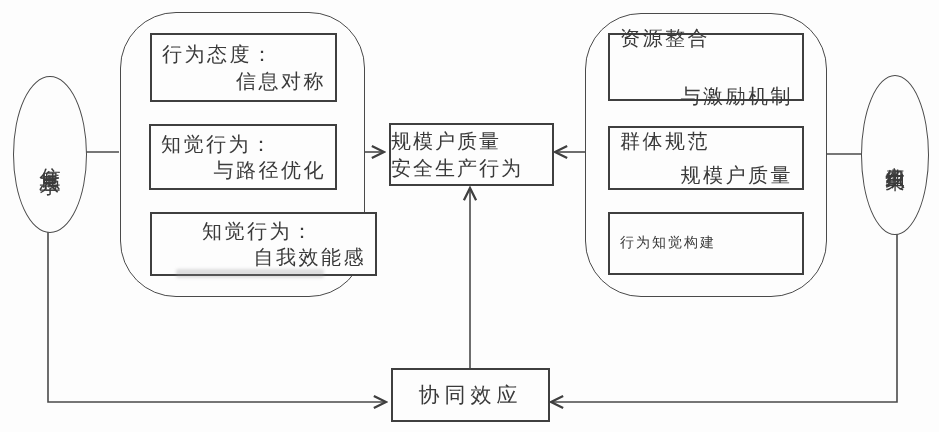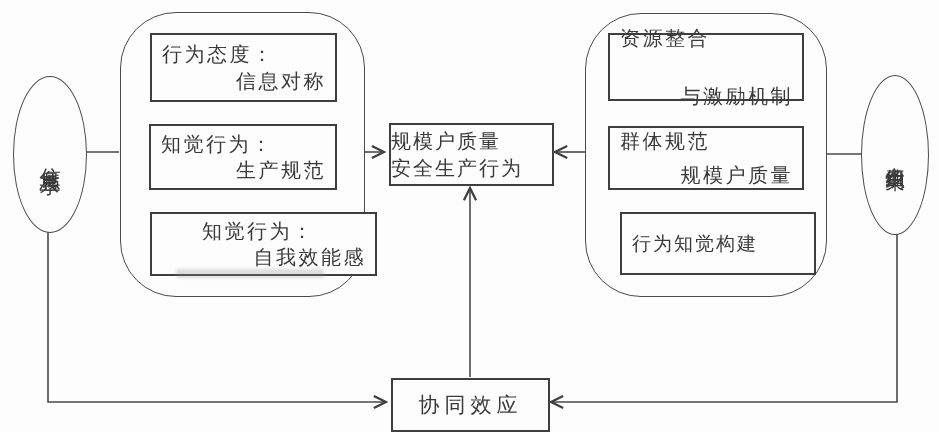--- a/index.html
+++ b/index.html
@@ -56,34 +56,34 @@
   }
   .ibox .l1{text-align:left;padding-left:10px;}
   .ibox .l2{text-align:right;padding-right:9px;}
 
   .lbox1{left:150px;top:33px;width:183px;height:65px;}
   .lbox2{left:149px;top:124px;width:184px;height:62px;}
   .lbox3{left:150px;top:212px;width:183px;height:60px;padding-left:40px;}
   .rbox1{left:608px;top:33px;width:192px;height:64px;gap:32px;}
   .rbox2{left:608px;top:126px;width:192px;height:60px;justify-content:space-between;}
   .rbox3{left:608px;top:212px;width:192px;height:59px;}
-  .rbox3{font-size:19px;letter-spacing:2px;margin-left:12px;}
+  .rbox3{font-size:14px;letter-spacing:2px;}
 
   
   .center-box{
     position:absolute;left:389px;top:123px;width:161px;height:59px;
     border:2px solid #3f3f3f;background:#fdfdfd;
     display:flex;flex-direction:column;justify-content:center;
     text-align:left;font-size:20px;line-height:1.32;letter-spacing:2px;
     color:#3a3a3a;
   }
 
   
   .bottom-box{
-    position:absolute;left:391px;top:378px;width:155px;height:50px;
+    position:absolute;left:391px;top:368px;width:155px;height:50px;
     border:2px solid #3f3f3f;background:#fdfdfd;
     display:flex;align-items:center;justify-content:center;
     font-size:21px;letter-spacing:5px;color:#3a3a3a;
   }
 
   
   .watermark{
     position:absolute;left:176px;top:269px;width:148px;height:9px;
     background:rgba(140,140,145,0.28);
     filter:blur(1.5px);
@@ -117,21 +117,21 @@
   </div>
 
   <div class="panel panel-left"></div>
 
   <div class="ibox lbox1">
     <div class="l1">行为态度：</div>
     <div class="l2">信息对称</div>
   </div>
   <div class="ibox lbox2">
     <div class="l1">知觉行为：</div>
-    <div class="l2">生产规范</div>
+    <div class="l2">与路径优化</div>
   </div>
   <div class="ibox lbox3">
     <div class="l1">知觉行为：</div>
     <div class="l2">自我效能感</div>
   </div>
 
   <div class="watermark"></div>
 
   <div class="center-box">
     <div>规模户质量</div>

